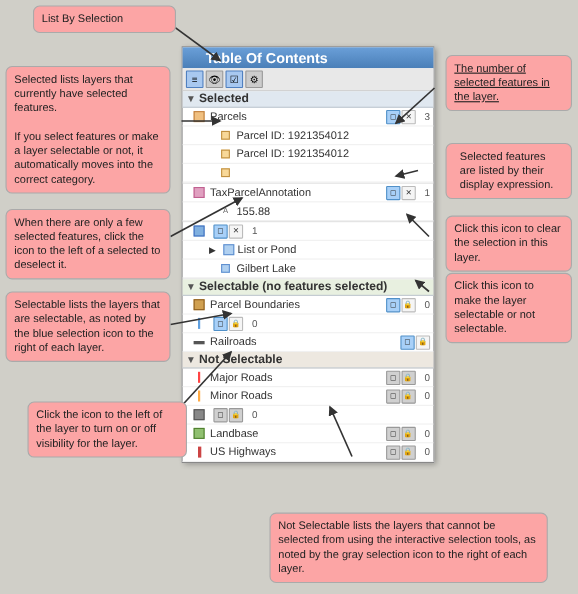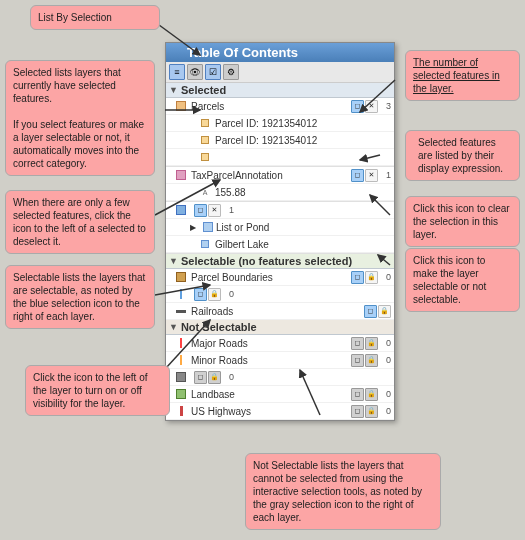--- a/index.html
+++ b/index.html
@@ -206,21 +206,21 @@
 </div>
 
 <div class="callout" style="top:196px; right:5px; width:115px;">
   <span>Click this icon to clear the selection in this layer.</span>
 </div>
 
 <div class="callout" style="top:248px; right:5px; width:115px;">
   <span>Click this icon to make the layer selectable or not selectable.</span>
 </div>
 
-<div class="callout" style="bottom:10px; left:245px; width:196px;">
+<div class="callout" style="bottom:10px; left:245px; width:253px;">
   <span>Not Selectable lists the layers that cannot be selected from using the interactive selection tools, as noted by the gray selection icon to the right of each layer.</span>
 </div>
 
 <div class="toc-panel">
 
   <div class="toc-header">
     <span>Table Of Contents</span>
   </div>
 
   <div class="toc-toolbar">

